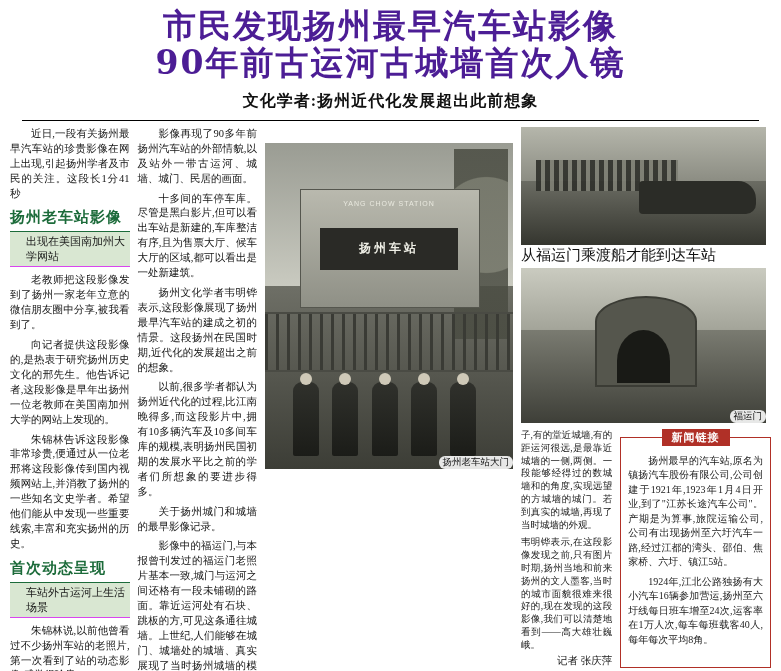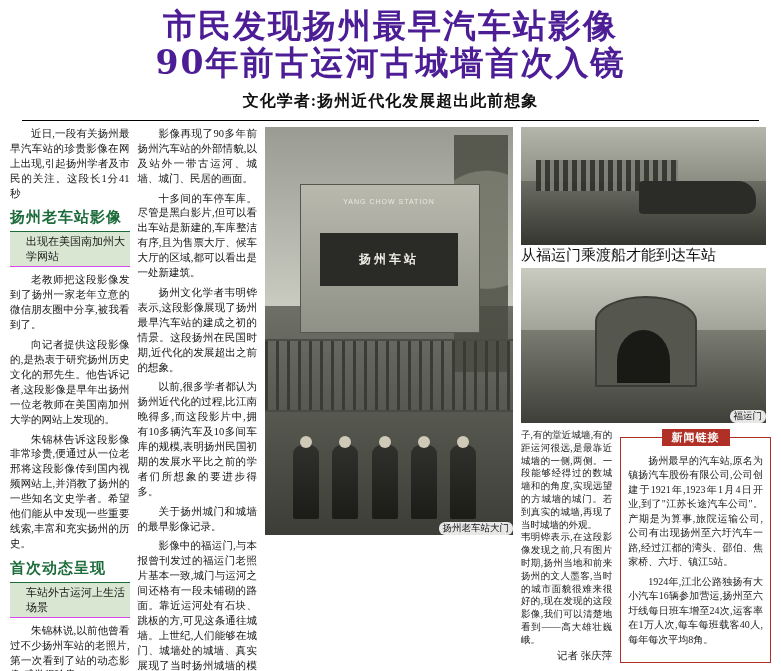--- a/index.html
+++ b/index.html
@@ -118,22 +118,22 @@
   .cap-below {
     font-size: 15px;
     color: #111;
     text-align: left;
     padding: 1px 2px 0 0;
   }
 
   
   .photo-main {
     width: 248px;
-    height: 408px;
-    margin-top: 0;
+    height: 326px;
+    margin-top: 16px;
   }
   .pm-sky {
     position: absolute; left:0; top:0; width:100%; height:44%;
     background: linear-gradient(#9a9c93, #c9cac0);
   }
   .pm-ground {
     position: absolute; left:0; top:44%; width:100%; height:56%;
     background: linear-gradient(#6e6f66, #3c3d36);
   }
   .pm-building {
@@ -338,21 +338,21 @@
         <div class="pg-sky"></div>
         <div class="pg-ground"></div>
         <div class="pg-arch"></div>
         <div class="pg-hole"></div>
         <div class="cap">福运门</div>
       </div>
 
       <div style="display:flex; gap:8px; margin-top:6px;">
         <div style="width:92px">
           <p class="tiny-note">子,有的堂近城墙,有的距运河很远,是最靠近城墙的一侧,两侧。一段能够经得过的数城墙和的角度,实现远望的方城墙的城门。若到真实的城墙,再现了当时城墙的外观。</p>
-          <p class="tiny-note" style="">韦明铧表示,在这段影像发现之前,只有图片时期,扬州当地和前来扬州的文人墨客,当时的城市面貌很难来很好的,现在发现的这段影像,我们可以清楚地看到——高大雄壮巍峨。</p>
+          <p class="tiny-note" style="margin-top:5px">韦明铧表示,在这段影像发现之前,只有图片时期,扬州当地和前来扬州的文人墨客,当时的城市面貌很难来很好的,现在发现的这段影像,我们可以清楚地看到——高大雄壮巍峨。</p>
           <div class="signature">记者 张庆萍</div>
         </div>
 
         <div class="newsbox">
           <div class="newsbox-title">新闻链接</div>
           <p>扬州最早的汽车站,原名为镇扬汽车股份有限公司,公司创建于1921年,1923年1月4日开业,到了"江苏长途汽车公司"。产期是为算事,旅院运输公司,公司有出现扬州至六圩汽车一路,经过江都的湾头、邵伯、焦家桥、六圩、镇江5站。</p>
           <p>1924年,江北公路独扬有大小汽车16辆参加营运,扬州至六圩线每日班车增至24次,运客率在1万人次,每车每班载客40人,每年每次平均8角。</p>
         </div>
       </div>
     </div>

